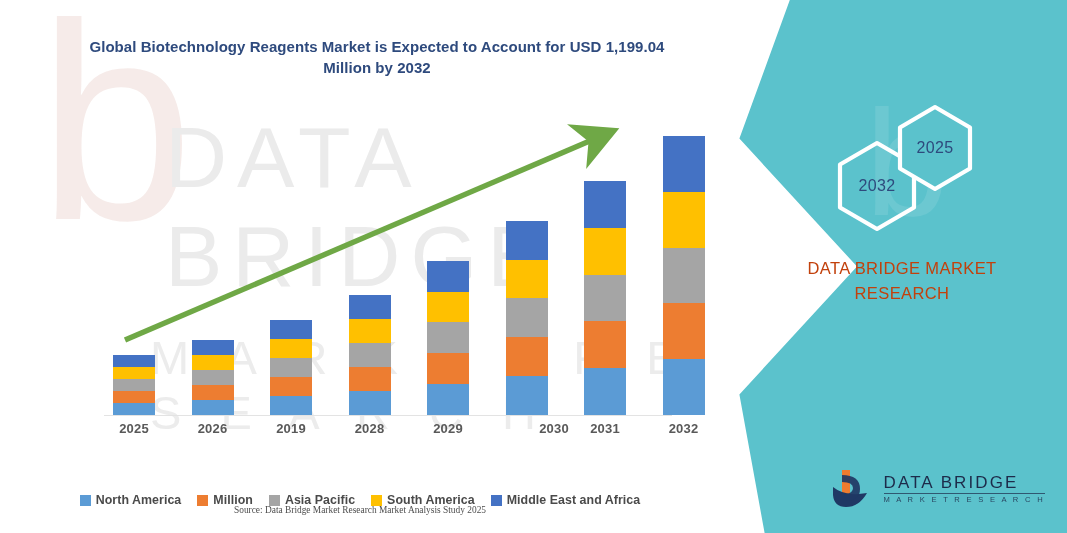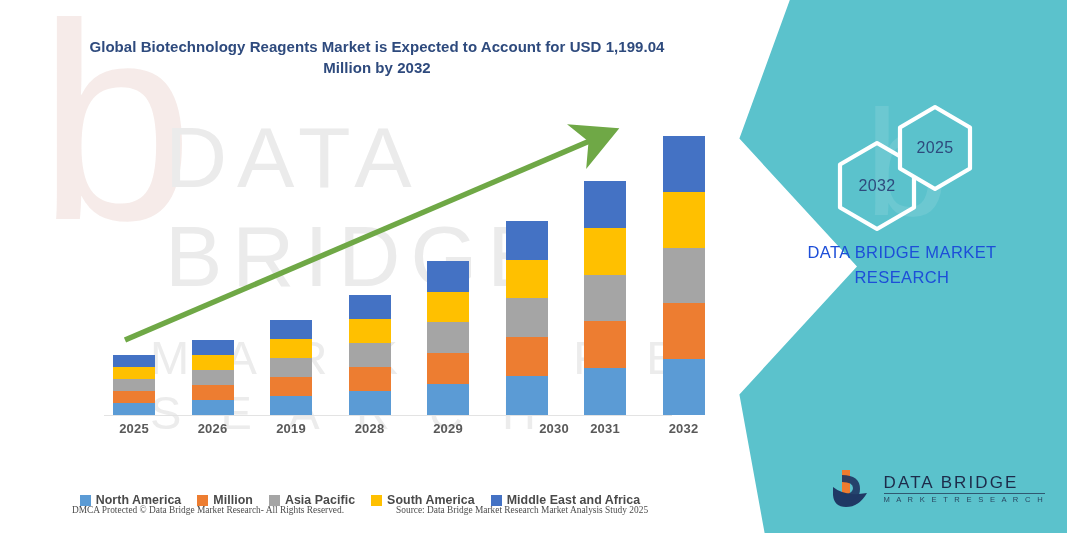--- a/index.html
+++ b/index.html
@@ -27,22 +27,22 @@
   }
   .hexwrap{ position:absolute; z-index:6; }
   .hex{
     position:absolute;
     display:flex; align-items:center; justify-content:center;
     color:#2E4A7D; font-size:16px; letter-spacing:.3px;
   }
   .hex svg{ position:absolute; inset:0; }
   .hex span{ position:relative; z-index:2; }
   .dbmr-text{
-    position:absolute; top:240px; right:0; width:330px; text-align:center;
-    color:#1d4ed8; font-size:16.5px; line-height:1.5; letter-spacing:.4px;
+    position:absolute; top:256px; right:0; width:330px; text-align:center;
+    color:#c2410c; font-size:16.5px; line-height:1.5; letter-spacing:.4px;
     z-index:6;
   }
   .teal-ghost{
     position:absolute; top:95px; right:40px; width:240px; height:170px;
     z-index:4; opacity:.10; pointer-events:none;
   }
   .logo-box{ position:absolute; right:22px; bottom:22px; z-index:6; display:flex; align-items:center; gap:9px; }
   .logo-text{ display:flex; flex-direction:column; color:#1d2b4a; }
   .logo-l1{ font-size:17px; letter-spacing:2.1px; line-height:1.05; }
   .logo-rule{ height:1px; background:#1d2b4a; margin:2px 0 2px 0; opacity:.7;}
@@ -211,21 +211,20 @@
           <span class="lg-sw" style="background: rgb(255, 192, 0);"></span>
           <span class="lg-tx">South America</span>
         </div>
         <div class="lg-item">
           <span class="lg-sw" style="background: rgb(68, 114, 196);"></span>
           <span class="lg-tx">Middle East and Africa</span>
         </div>
       </div>
 
     <div class="footer">
-      <span>DMCA Protected © Data Bridge Market Research- All Rights Reserved.</span>
       <span>Source: Data Bridge Market Research Market Analysis Study 2025</span>
     </div>
   </div>
 
   <div class="teal-panel"></div>
 
   <svg class="teal-ghost" viewBox="0 0 240 170">
     <text x="120" y="120" text-anchor="middle" font-size="150" fill="#ffffff" font-family="Liberation Sans, sans-serif">b</text>
   </svg>
 

